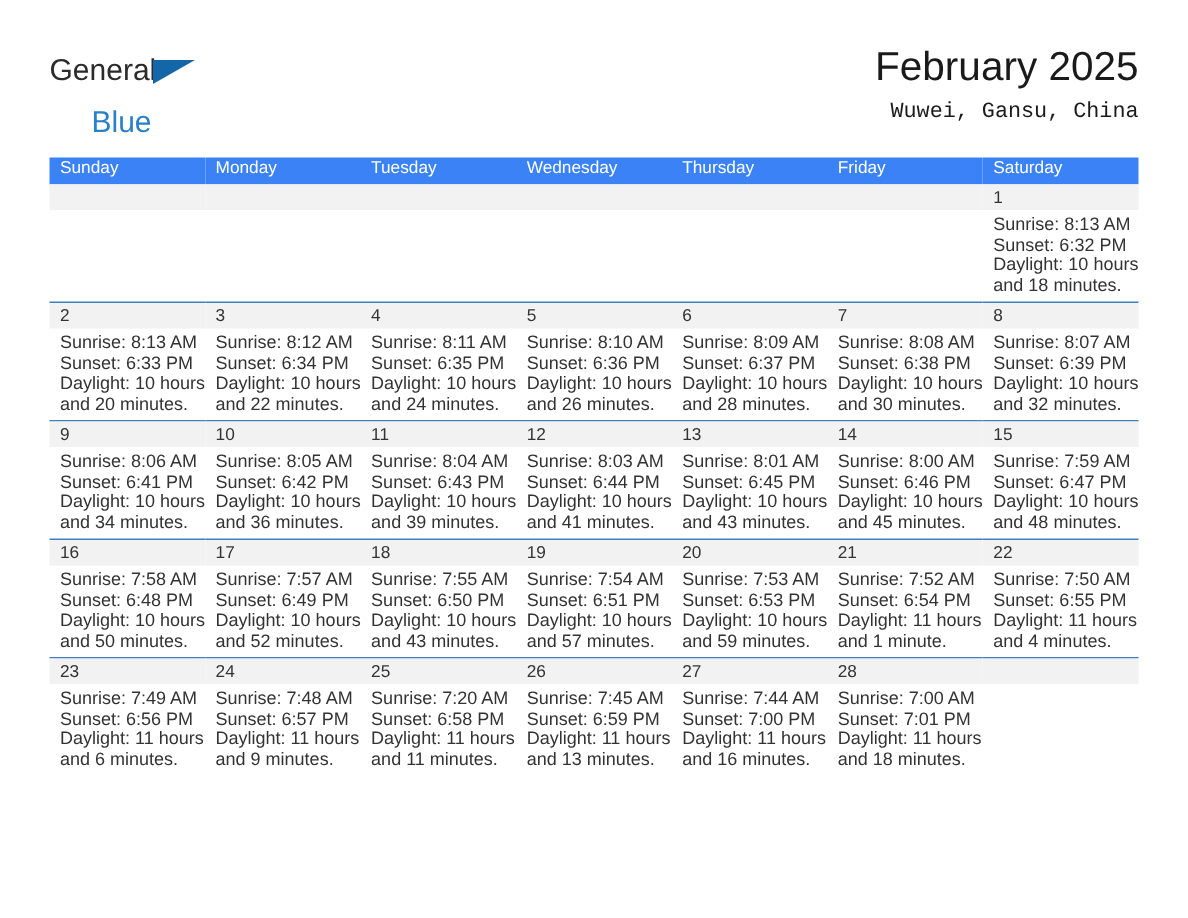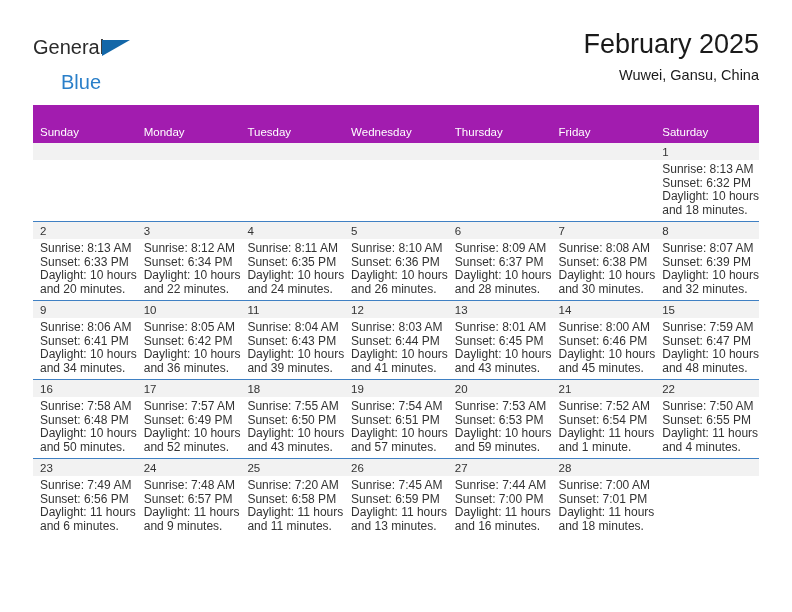--- a/index.html
+++ b/index.html
@@ -79,38 +79,39 @@
     font-weight: normal;
     white-space: nowrap;
     text-align: center;
   }
   .cal-subtitle {
     font-size: 14.5px;
     color: #1a1a1a;
     line-height: 20px;
     margin-top: 5px;
     white-space: nowrap;
+    font-family: Liberation Mono, monospace;
   }
 
   
   .calendar {
     position: absolute;
     left: 33px;
     top: 105px;
     width: 726px;
     border-collapse: collapse;
     table-layout: fixed;
   }
   .calendar th {
-    background: #a21caf;
+    background: #3b82f6;
     color: #ffffff;
     font-weight: normal;
     font-size: 11.5px;
     text-align: left;
-    padding: 20px 0 5px 7px;
+    padding: 0 0 5px 7px;
     height: 13px;
     border: none;
   }
   .calendar td {
     vertical-align: top;
     padding: 0;
     border-top: 1px solid #3f80c3;
     height: 78px;
     background: #ffffff;
   }

